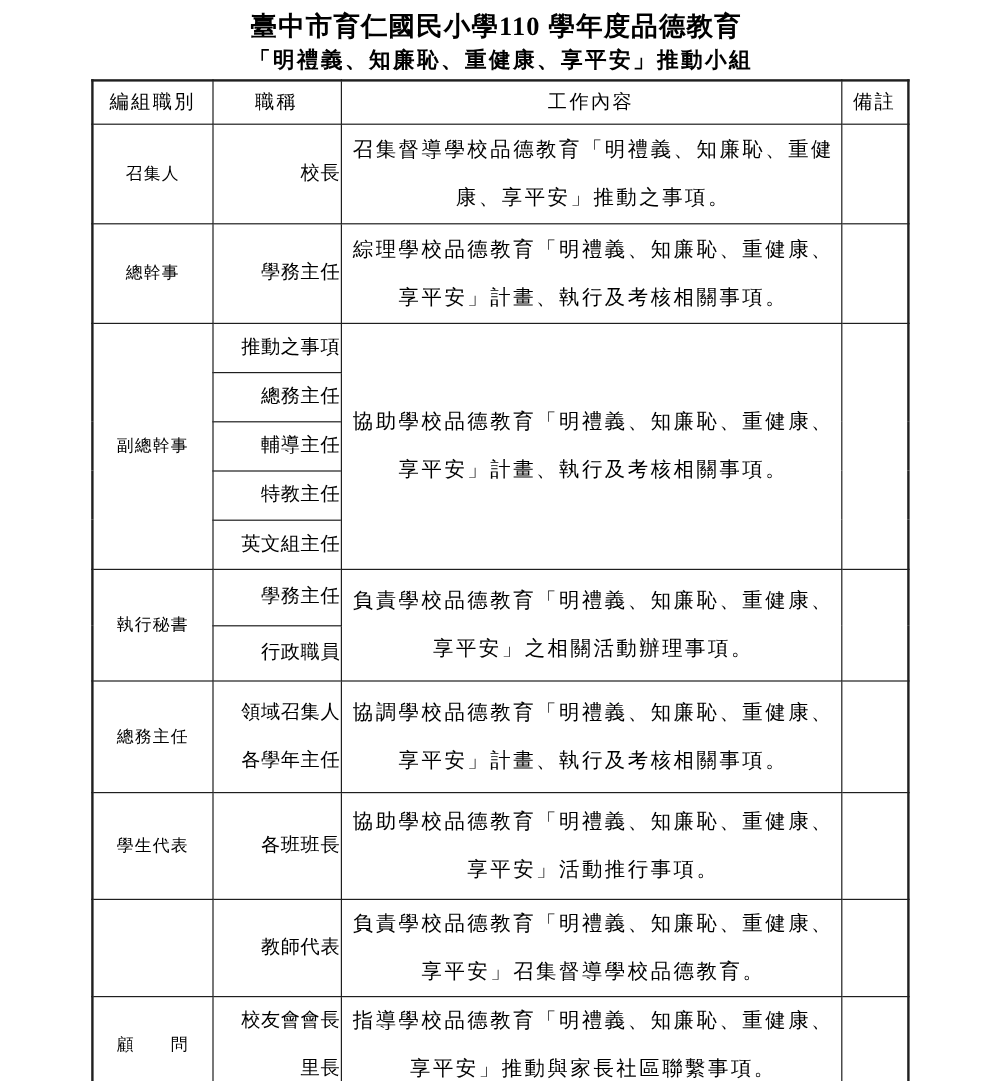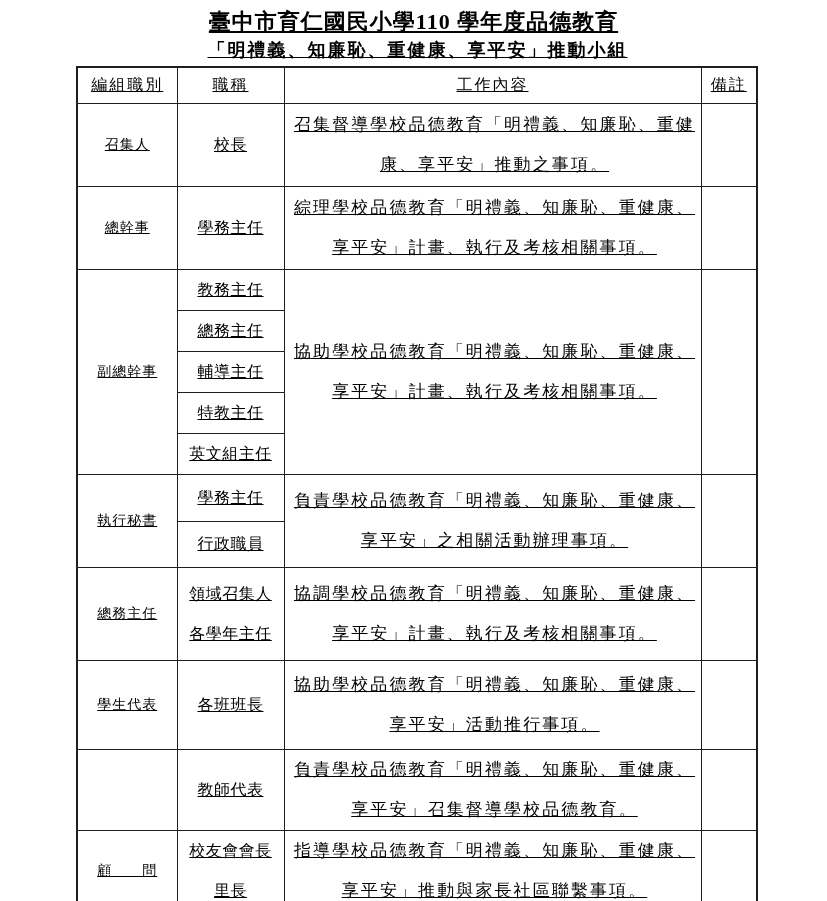--- a/index.html
+++ b/index.html
@@ -1,21 +1,21 @@
 <!DOCTYPE html>
 <html><head>
 <meta charset="utf-8">
 <style>
   html,body{margin:0;padding:0;}
   body{
     width:827px;height:901px;background:#ffffff;color:#000;
     font-family:"Liberation Serif","DejaVu Serif",serif;
     -webkit-font-smoothing:antialiased;
   }
-  .page{position:relative;width:827px;height:901px;overflow:hidden;text-decoration:underline;}
+  .page{position:relative;width:827px;height:901px;overflow:hidden;}
   .doc-title{
     margin:8px 0 0 0;text-align:center;
     font-size:22px;font-weight:bold;letter-spacing:1px;line-height:27px;
   }
   .doc-subtitle{
     margin:3px 0 4px 8px;text-align:center;
     font-size:18px;font-weight:bold;letter-spacing:2px;line-height:24px;
   }
   table.committee{
     margin-left:76px;width:680px;
@@ -26,21 +26,21 @@
     border:1px solid #1f1f1f;padding:0;vertical-align:middle;
     overflow:hidden;
   }
   .committee th{
     font-weight:normal;font-size:16px;letter-spacing:2px;text-align:center;
   }
   td.role-cell{
     text-align:center;font-size:14px;letter-spacing:1px;
   }
   td.title-cell{
-    text-align:center;font-size:16px;letter-spacing:0.5px;
+    text-align:right;font-size:16px;letter-spacing:0.5px;
   }
   .cell-line{display:block;line-height:40px;}
   td.duty-cell{
     font-size:17px;letter-spacing:2.1px;line-height:40px;
     text-align:center;padding:0 4px 0 8px;
   }
   td.note-cell{background:#fff;}
   tr.h-head{height:36px;padding-left:20px;}
   tr.h83{height:83px;}
   tr.h38{height:38px;}
@@ -89,21 +89,21 @@
         <td class="title-cell">
           <span class="cell-line">學務主任</span>
         </td>
         <td class="duty-cell">綜理學校品德教育「明禮義、知廉恥、重健康、享平安」計畫、執行及考核相關事項。</td>
         <td class="note-cell"></td>
       </tr>
 
       <tr class="h38">
         <td class="role-cell" rowspan="5">副總幹事</td>
         <td class="title-cell">
-          <span class="cell-line">教務主任</span>
+          <span class="cell-line">推動之事項</span>
         </td>
         <td class="duty-cell" rowspan="5">協助學校品德教育「明禮義、知廉恥、重健康、享平安」計畫、執行及考核相關事項。</td>
         <td class="note-cell" rowspan="5"></td>
       </tr>
       <tr class="h38">
         <td class="title-cell">
           <span class="cell-line">總務主任</span>
         </td>
       </tr>
       <tr class="h38">

